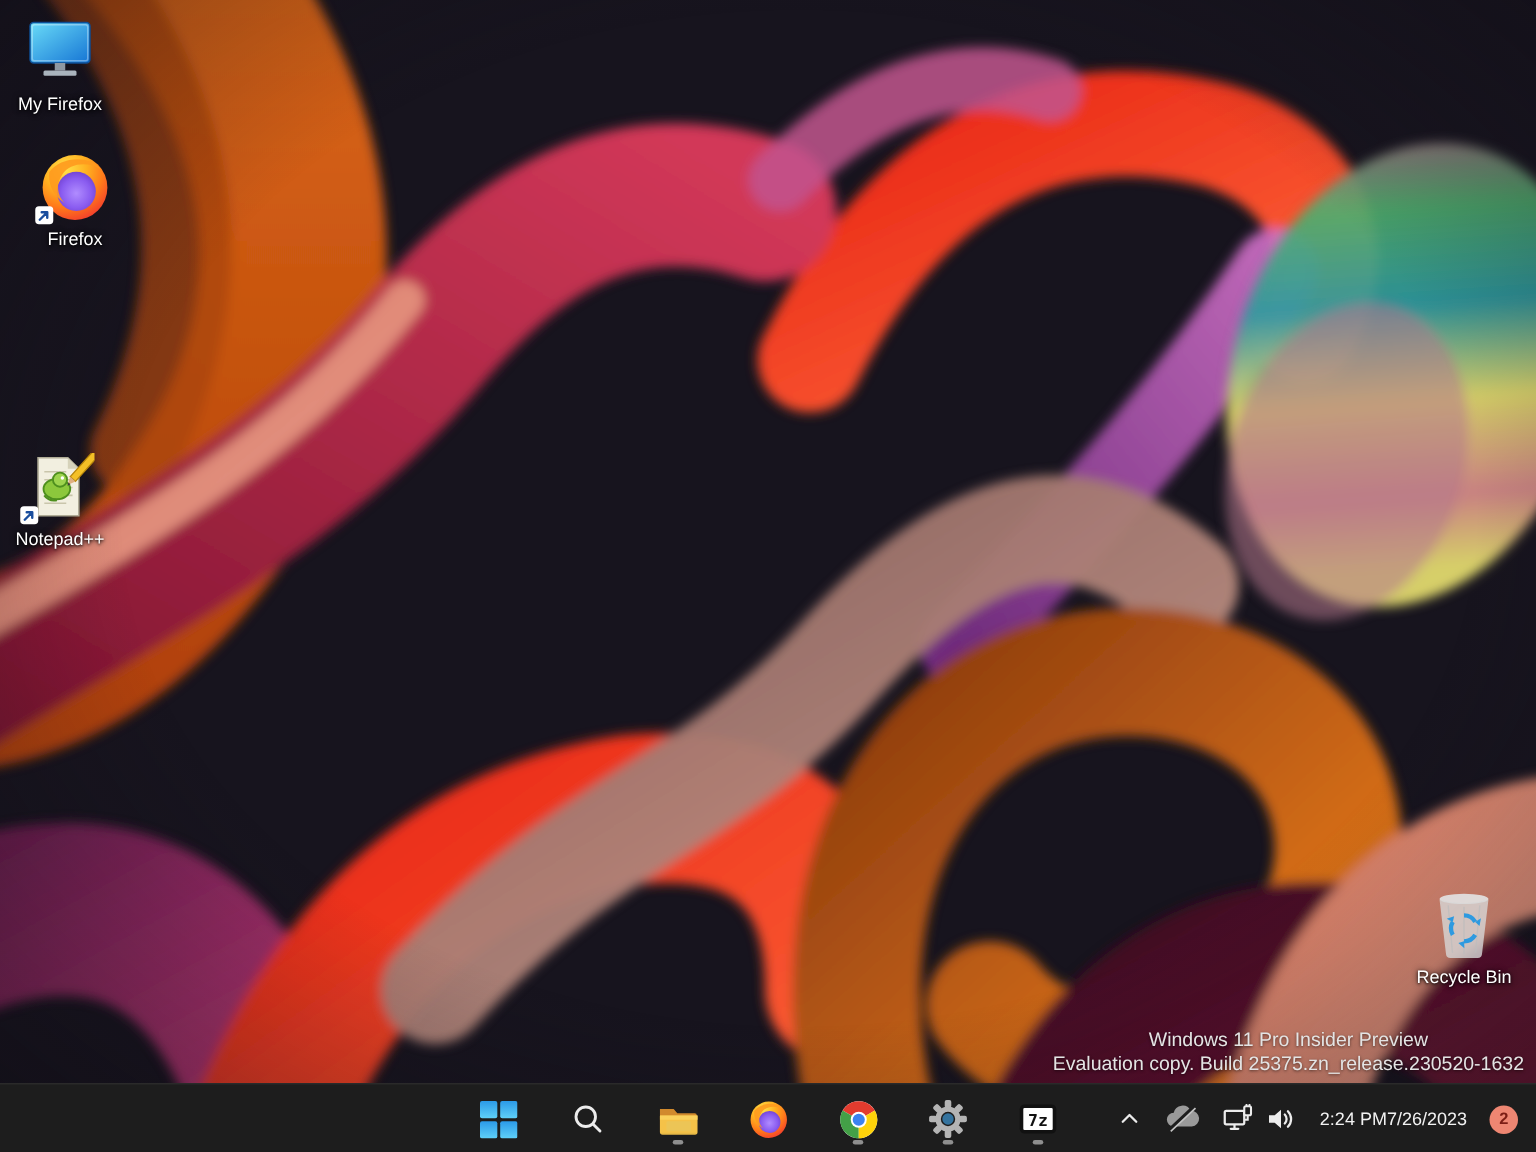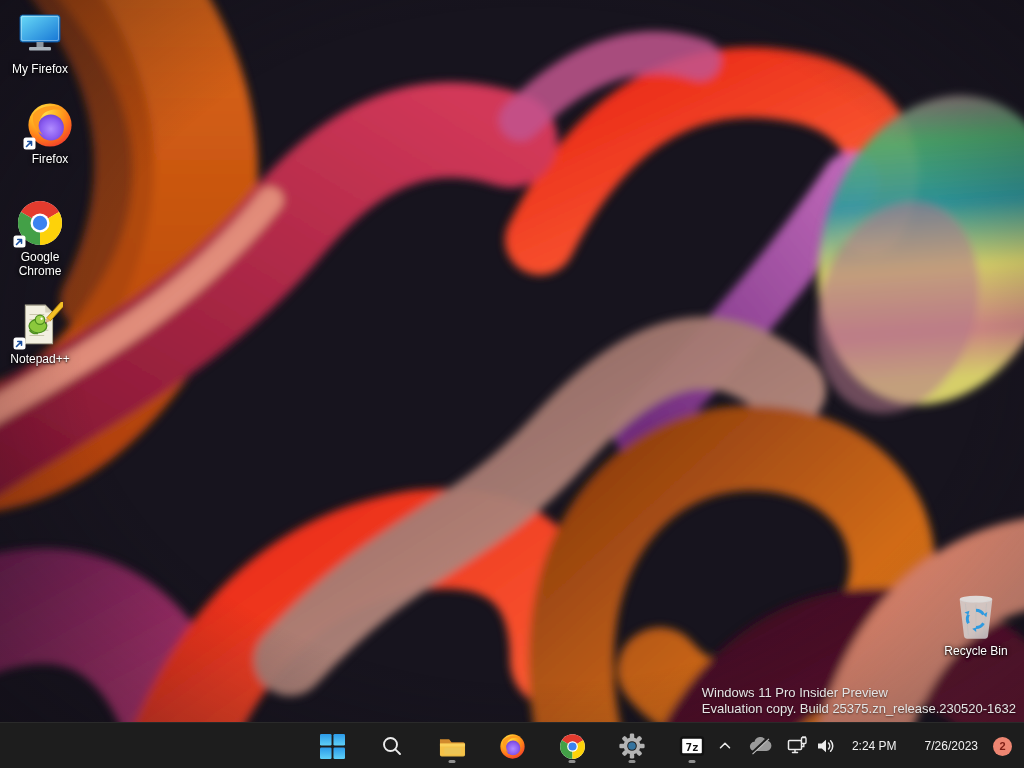--- a/index.html
+++ b/index.html
@@ -11,41 +11,41 @@
   
   .desktop-icon { position:absolute; width:78px; display:flex; flex-direction:column;
                   align-items:center; z-index:2; cursor:default; }
   .di-art { position:relative; width:50px; height:50px; display:flex;
             align-items:center; justify-content:center; }
   .di-label { margin-top:3px; font-size:12px; line-height:1.15; color:#fff; text-align:center;
               text-shadow:0 1px 2px rgba(0,0,0,.95), 0 0 4px rgba(0,0,0,.8); }
   .shortcut-arrow { position:absolute; left:-2px; bottom:0px; width:13px; height:13px; }
 
   
-  .watermark { position:absolute; right:8px; bottom:52px; z-index:2; text-align:left;
+  .watermark { position:absolute; right:8px; bottom:52px; z-index:2; text-align:center;
                color:#e4e4e4; font-size:13px; line-height:1.18;
                text-shadow:0 1px 2px rgba(0,0,0,.6);margin-left:22px; }
 
   
   .taskbar { position:absolute; left:0; bottom:0; width:1024px; height:46px;
              background:#1d1d1d; border-top:1px solid #2a2a2a; z-index:5; }
   .tb-center { position:absolute; left:50%; top:0; transform:translateX(-50%);
                height:46px; display:flex; align-items:center; gap:20px; }
   .tb-btn { position:relative; width:40px; height:40px; border-radius:5px;
             display:flex; align-items:center; justify-content:center; cursor:pointer; }
   .run-dot { position:absolute; bottom:3px; left:50%; transform:translateX(-50%);
              width:7px; height:3px; border-radius:2px; background:#8f8f8f; }
 
   .tb-tray { position:absolute; right:0; top:0; height:46px; display:flex;
              align-items:center; padding-right:12px; gap:3px; }
   .tray-btn { height:38px; display:flex; align-items:center; justify-content:center;
               border-radius:5px; cursor:pointer; padding:0 5px; }
   .tray-pill { display:flex; align-items:center; gap:7px; }
   .clock { text-align:left; color:#f2f2f2; font-size:12px; line-height:1.25;
-           padding:0 7px;gap:28px; }
+           padding:0 7px; }
   .badge { width:19px; height:19px; border-radius:50%; background:#ee8672;
            color:#7c1d14; font-size:11px; font-weight:bold; display:flex;
            align-items:center; justify-content:center; margin-left:5px; cursor:pointer; }
 </style>
 </head>
 <body>
 
 <div class="desktop">
 
   <svg class="wallpaper" width="1024" height="768" viewBox="0 0 1024 768">
@@ -166,37 +166,20 @@
         <path d="M4 8 C8 2, 20 1, 24 7 C20 4, 12 4, 9 9 C6.5 12.5, 7 17, 10 20 C5 17, 3.5 12, 4 8 Z" fill="#ff9a1e" opacity="0.9"></path>
       </svg>
       <svg class="shortcut-arrow" viewBox="0 0 13 13">
         <rect x="0.5" y="0.5" width="12" height="12" rx="2.5" fill="#fff"></rect>
         <path d="M3.5 9.5 L8.5 4.5 M8.5 4.5 H4.8 M8.5 4.5 V8.2" stroke="#1a4e9e" stroke-width="1.6" fill="none" stroke-linecap="round"></path>
       </svg>
     </div>
     <div class="di-label">Firefox</div>
   </div>
 
-  <div class="desktop-icon" style="left:1px; top:198px;">
-    <div class="di-art">
-      <svg width="48" height="48" viewBox="0 0 48 48">
-        <circle cx="24" cy="24" r="22" fill="#fff"></circle>
-        <path d="M24 24 L4.95 13 A22 22 0 0 1 43.05 13 Z" fill="#e33b2e"></path>
-        <path d="M24 24 L4.95 13 A22 22 0 0 0 24 46 Z" fill="#43a047"></path>
-        <path d="M24 24 L24 46 A22 22 0 0 0 43.05 13 Z" fill="#fdd20a"></path>
-        <circle cx="24" cy="24" r="9.5" fill="#fff"></circle>
-        <circle cx="24" cy="24" r="7.2" fill="#3b82f0"></circle>
-      </svg>
-      <svg class="shortcut-arrow" viewBox="0 0 13 13">
-        <rect x="0.5" y="0.5" width="12" height="12" rx="2.5" fill="#fff"></rect>
-        <path d="M3.5 9.5 L8.5 4.5 M8.5 4.5 H4.8 M8.5 4.5 V8.2" stroke="#1a4e9e" stroke-width="1.6" fill="none" stroke-linecap="round"></path>
-      </svg>
-    </div>
-    <div class="di-label">Google Chrome</div>
-  </div>
 
   <div class="desktop-icon" style="left:1px; top:300px;">
     <div class="di-art">
       <svg width="46" height="46" viewBox="0 0 44 44">
         <path d="M8 3 h19 l7 7 v30 H8 Z" fill="#f2efe0" stroke="#b0ac96" stroke-width="1"></path>
         <path d="M27 3 l7 7 h-7 Z" fill="#d6d2ba"></path>
         <path d="M12 12 h14 M12 17 h18 M12 22 h18 M12 27 h18 M12 32 h14" stroke="#c9c5ab" stroke-width="1"></path>
         <ellipse cx="20" cy="23" rx="8.5" ry="6.5" fill="#8cc83c" stroke="#4e8f1e" stroke-width="1.2"></ellipse>
         <circle cx="22" cy="17" r="4.5" fill="#9ed44e" stroke="#4e8f1e" stroke-width="1.2"></circle>
         <circle cx="23.5" cy="16" r="1.1" fill="#fff"></circle>

